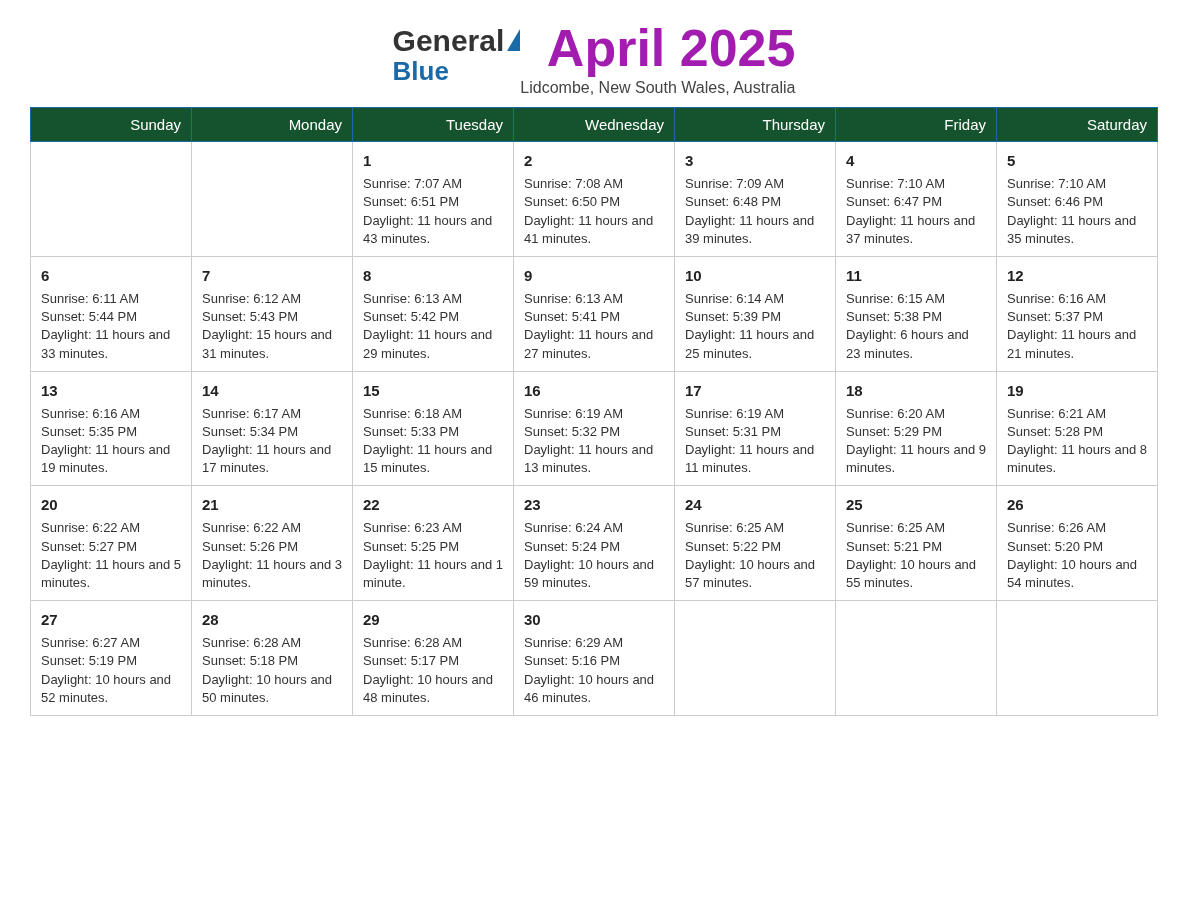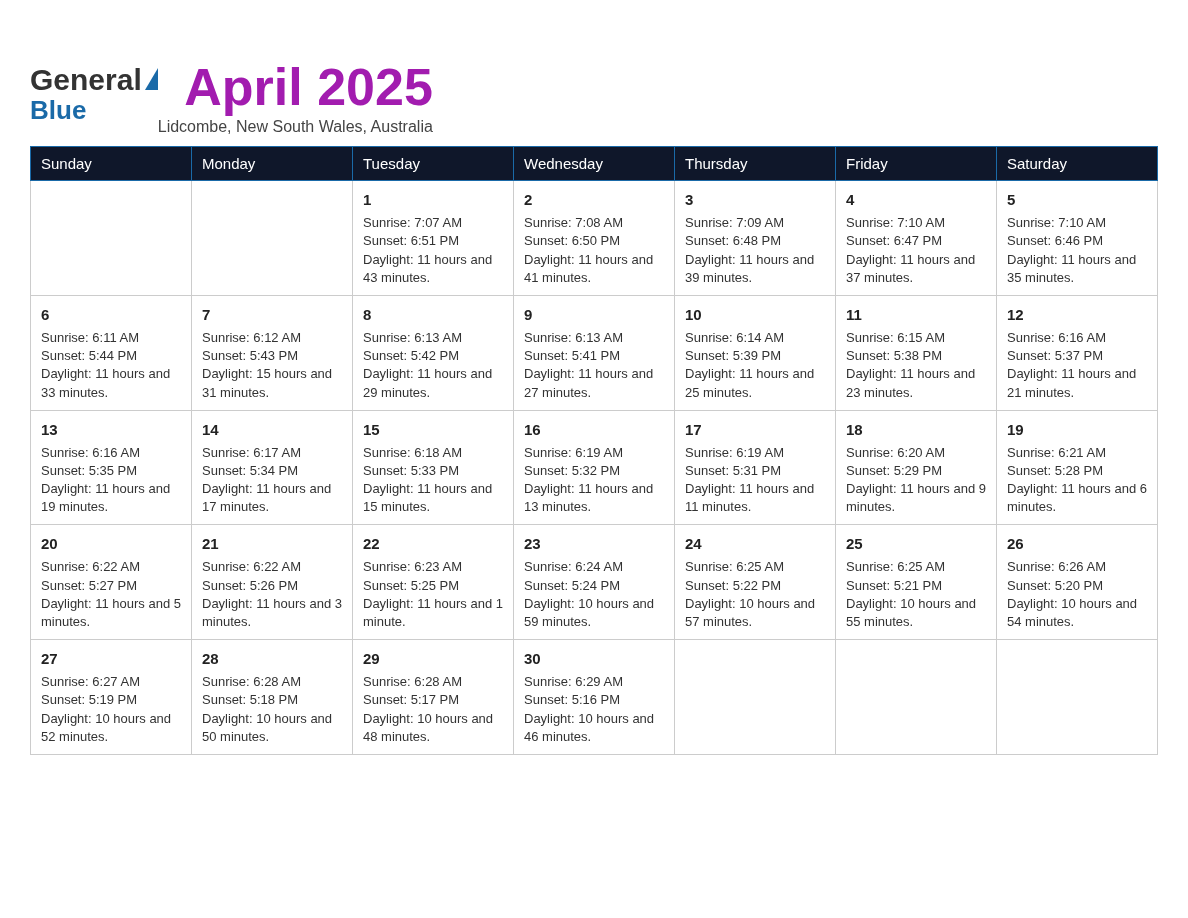--- a/index.html
+++ b/index.html
@@ -6,24 +6,23 @@
     body {
       font-family: Arial, Helvetica, sans-serif;
       background: #fff;
       color: #222;
       width: 1188px;
       min-height: 918px;
       padding: 20px 30px 30px 30px;
     }
     .header-area {
       display: flex;
-      justify-content: flex-start;
+      justify-content: center;
       align-items: flex-start;
       margin-bottom: 10px;
-      margin-top: 39px;
     }
     .logo-container {
       display: flex;
       flex-direction: column;
       align-items: flex-start;
       padding-top: 6px;
     }
     .title-area {
       text-align: right;
     }
@@ -37,26 +36,26 @@
       font-size: 16px;
       color: #444;
       margin-top: 2px;
     }
     .calendar-table {
       width: 100%;
       border-collapse: collapse;
       margin-top: 8px;
     }
     .calendar-table th {
-      background-color: #0f172a;
+      background-color: #14532d;
       color: #fff;
       font-size: 15px;
       font-weight: normal;
       padding: 8px 10px;
-      text-align: left;
+      text-align: right;
       border: 1px solid #1a6aa8;
     }
     .calendar-table td {
       vertical-align: top;
       padding: 8px 10px;
       border: 1px solid #ccc;
       width: calc(100% / 7);
       min-height: 110px;
       font-size: 13px;
       color: #333;
@@ -197,21 +196,21 @@
         <td>
           <span class="day-num">10</span>
           <div>Sunrise: 6:14 AM</div>
           <div>Sunset: 5:39 PM</div>
           <div>Daylight: 11 hours and 25 minutes.</div>
         </td>
         <td>
           <span class="day-num">11</span>
           <div>Sunrise: 6:15 AM</div>
           <div>Sunset: 5:38 PM</div>
-          <div>Daylight: 11 hours and 23 minutes.</div>
+          <div>Daylight: 6 hours and 23 minutes.</div>
         </td>
         <td>
           <span class="day-num">12</span>
           <div>Sunrise: 6:16 AM</div>
           <div>Sunset: 5:37 PM</div>
           <div>Daylight: 11 hours and 21 minutes.</div>
         </td>
       </tr>
       <tr>
         <td>
@@ -247,21 +246,21 @@
         <td>
           <span class="day-num">18</span>
           <div>Sunrise: 6:20 AM</div>
           <div>Sunset: 5:29 PM</div>
           <div>Daylight: 11 hours and 9 minutes.</div>
         </td>
         <td>
           <span class="day-num">19</span>
           <div>Sunrise: 6:21 AM</div>
           <div>Sunset: 5:28 PM</div>
-          <div>Daylight: 11 hours and 6 minutes.</div>
+          <div>Daylight: 11 hours and 8 minutes.</div>
         </td>
       </tr>
       <tr>
         <td>
           <span class="day-num">20</span>
           <div>Sunrise: 6:22 AM</div>
           <div>Sunset: 5:27 PM</div>
           <div>Daylight: 11 hours and 5 minutes.</div>
         </td>
         <td>

